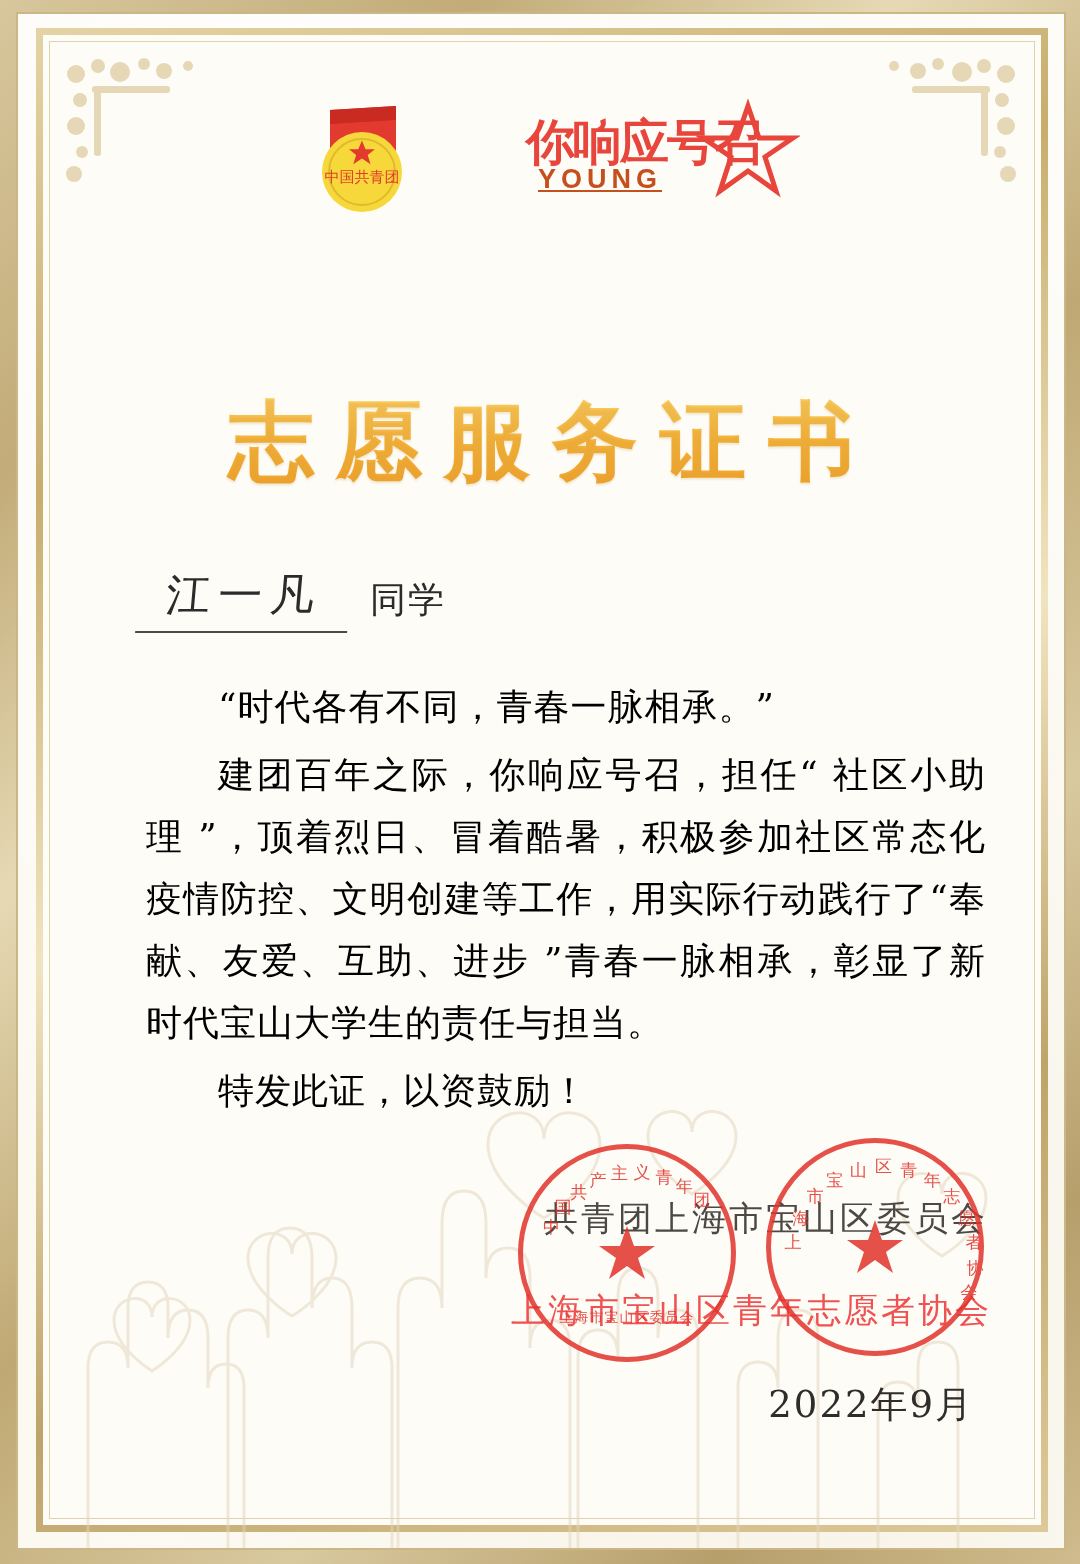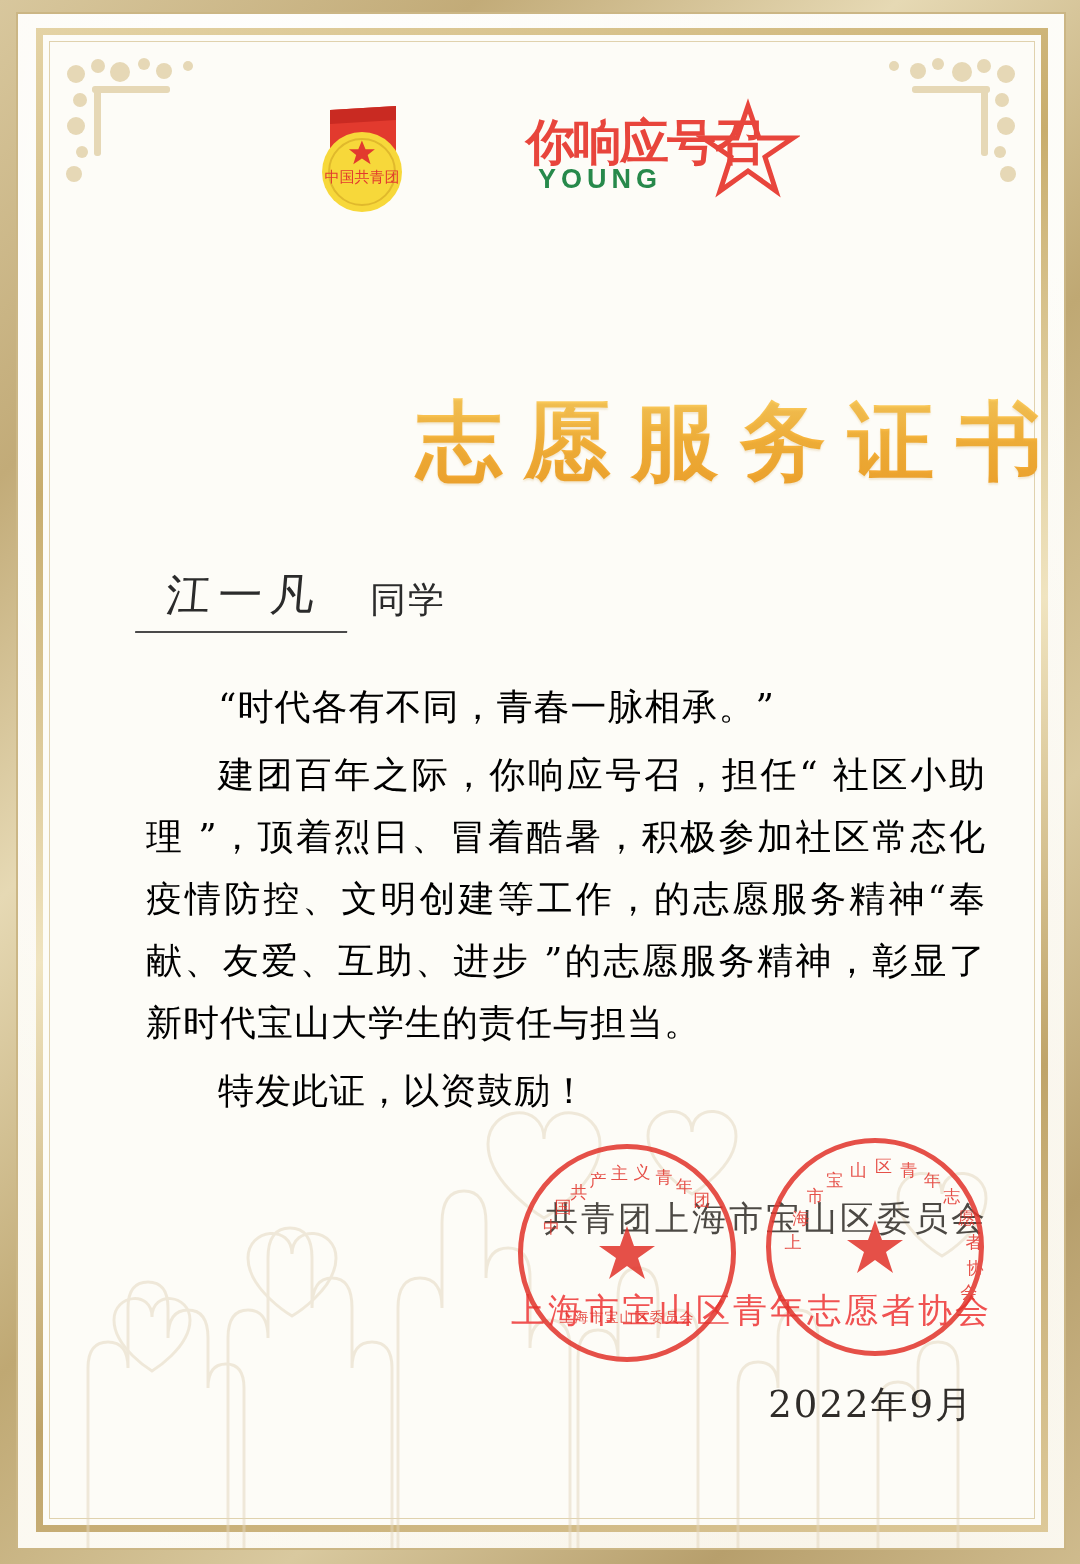--- a/index.html
+++ b/index.html
@@ -105,22 +105,23 @@
     white-space: nowrap;
   }
   .brand-sub {
     position: absolute;
     top: 62px;
     left: 12px;
     font-family: "Liberation Sans", sans-serif;
     font-size: 27px;
     font-weight: bold;
     letter-spacing: 5px;
-    color: #15803d;
+    color: #c2410c;
     opacity: .92;
+    text-decoration: underline;
   }
   .brand-star {
     position: absolute;
     right: -6px;
     top: -4px;
     width: 104px;
     height: 104px;
   }
 
   
@@ -133,21 +134,21 @@
     font-size: 47px;
     font-weight: bold;
     color: #7a4a3a;
     letter-spacing: 1px;
     text-shadow: 0 1px 0 rgba(255,255,255,.6);
   }
   .title-line2 {
     position: absolute;
     top: 370px;
     left: 0; right: 0;
-    text-align: right;
+    text-align: center;
     font-family: "DejaVu Serif", serif;
     font-size: 86px;
     font-weight: bold;
     letter-spacing: 22px;
     text-indent: 22px;
     background: linear-gradient(180deg,#fcd46a 0%,#f7b43c 48%,#f2a12a 100%);
     -webkit-background-clip: text;
     background-clip: text;
     color: transparent;
     text-shadow: 0 2px 2px rgba(196,140,40,.18);
@@ -374,21 +375,21 @@
 
     <div class="title-line2">志愿服务证书</div>
 
     <div class="recipient-row">
       <div class="recipient-name">江一凡</div>
       <div class="recipient-suffix">同学</div>
     </div>
 
     <div class="body-text">
       <p class="quote">“时代各有不同，青春一脉相承。”</p>
-      <p>建团百年之际，你响应号召，担任“ 社区小助理 ”，顶着烈日、冒着酷暑，积极参加社区常态化疫情防控、文明创建等工作，的志愿服务精神“奉献、友爱、互助、进步 ”的志愿服务精神，彰显了新时代宝山大学生的责任与担当。</p>
+      <p>建团百年之际，你响应号召，担任“ 社区小助理 ”，顶着烈日、冒着酷暑，积极参加社区常态化疫情防控、文明创建等工作，用实际行动践行了“奉献、友爱、互助、进步 ”青春一脉相承，彰显了新时代宝山大学生的责任与担当。</p>
       <p>特发此证，以资鼓励！</p>
     </div>
 
     <div class="sign-line-1">共青团上海市宝山区委员会</div>
     <div class="sign-line-2">上海市宝山区青年志愿者协会</div>
     <div class="date-line">2022年9月</div>
 
     <div class="seal-area">
       <div class="seal left">
         <div class="ring-text">

